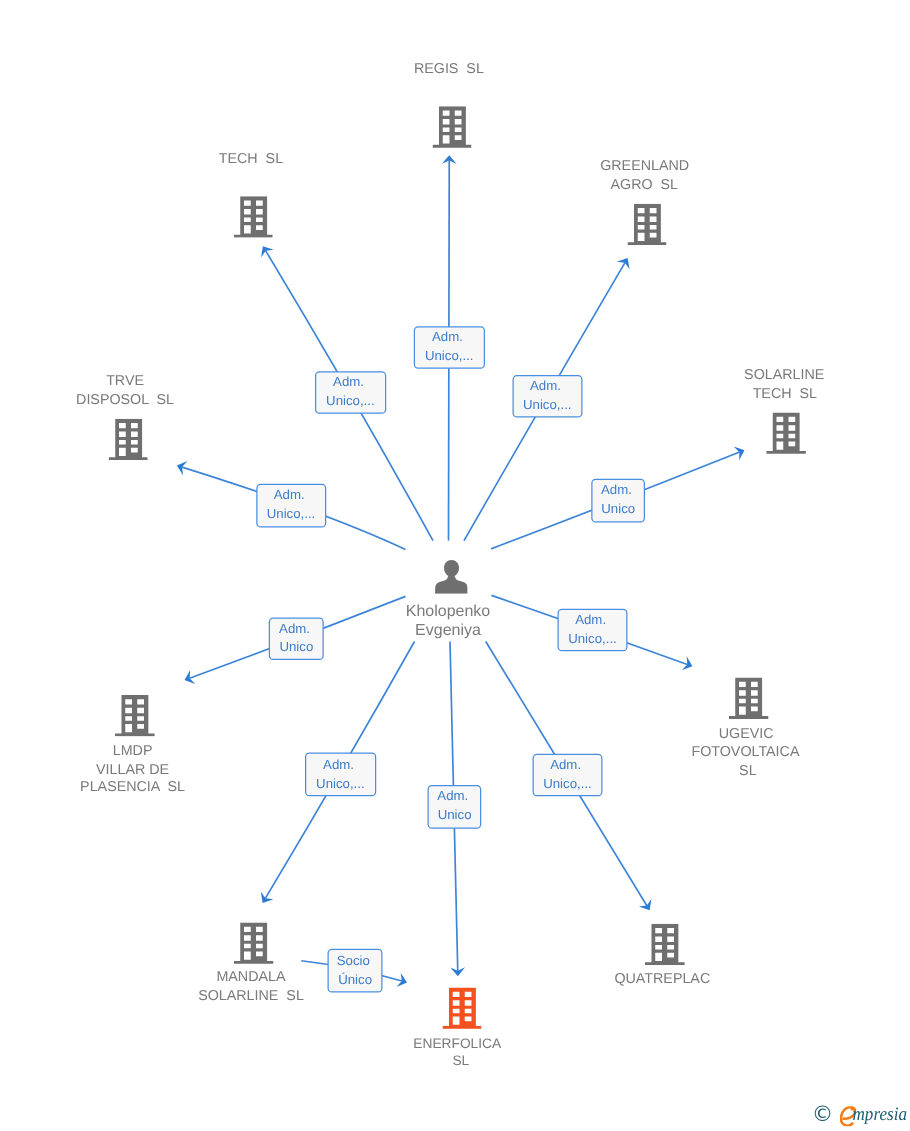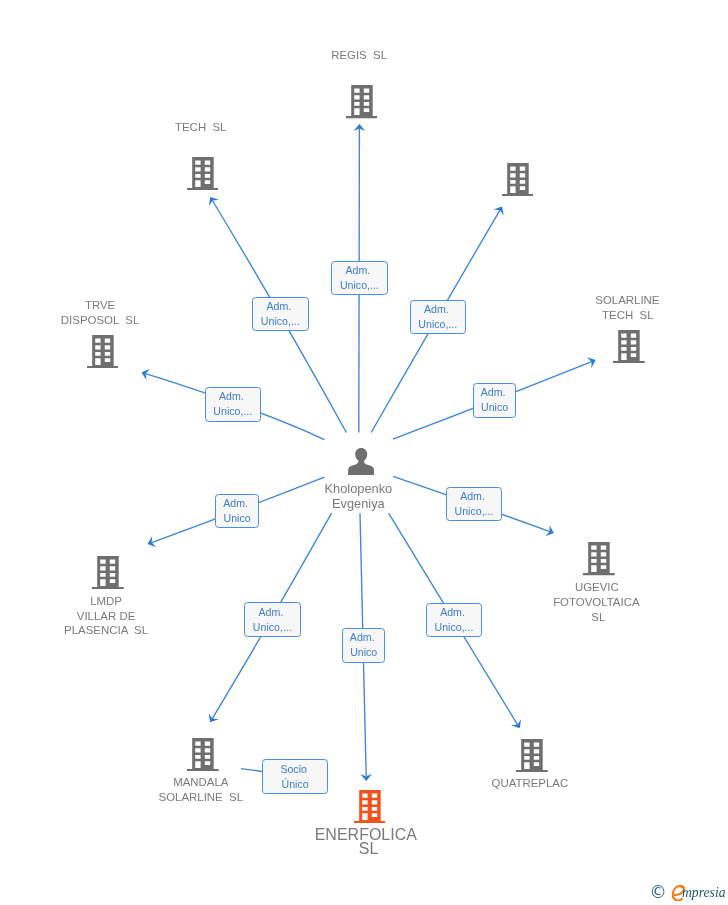--- a/index.html
+++ b/index.html
@@ -10,21 +10,21 @@
   #edges{position:absolute;left:0;top:0;}
   .edge-line{fill:none;stroke:#3d85d8;stroke-width:1.35;}
   .edge-arrow{fill:#2a7ad6;stroke:none;}
   .node{position:absolute;}
   .bsvg,.psvg{display:block;}
   .ic.gray{fill:#6f6f6f;}
   .ic.orange{fill:#f4511e;}
   .pane{fill:#ffffff;}
   .node-label{position:absolute;width:320px;text-align:center;color:#7a7a7a;
               font-size:11.45px;line-height:14.7px;}
-  .node-label.big{font-size:16px;}
+  .node-label.big{font-size:11px;}
   #node-label-kholopenko{font-size:12.8px;}
   .nl{display:block;white-space:pre;}
   .edge-label{position:absolute;box-sizing:border-box;border:1.55px solid #4a8ee2;border-radius:3.5px;
               background:#f7f7f7;color:#3d7cc9;font-size:10.6px;line-height:15px;
               display:flex;flex-direction:column;align-items:center;justify-content:center;}
   .el{display:block;white-space:pre;}
   #watermark{position:absolute;left:650px;top:884px;height:18px;}
   #wm-c{position:absolute;left:-0.6px;top:0.4px;color:#2c6476;font-size:17.2px;line-height:17.2px;
         font-family:"DejaVu Sans",sans-serif;}
   #wm-e{position:absolute;left:21.6px;top:1.2px;line-height:0;}
@@ -101,20 +101,22 @@
    <div class="node-label" style="left:42.50px;top:120.16px;">
       <span class="nl" style="margin-left:-3.50px">TECH  SL</span>
     </div>
    <div class="node" style="left:501.60px;top:163.10px;width:31.70px;height:32.60px;">
       <svg class="bsvg" viewBox="0 0 31.7 33.2" width="31.7" height="33.2">
         <path class="ic gray" d="M5.2 0H26.7V30.9H5.2ZM0 30.9H31.7V33.2H0Z"></path>
         <path class="pane" d="M8.2 3.5H13.6V7.7H8.2ZM17.8 3.5H23.2V7.7H17.8ZM8.2 10.3H13.6V14.6H8.2ZM17.8 10.3H23.2V14.6H17.8ZM8.2 17.1H13.6V20.7H8.2ZM17.8 17.1H23.2V20.7H17.8ZM8.2 23.3H13.6V29.9H8.2ZM17.8 23.3H23.2V27H17.8Z"></path>
       </svg>
     </div>
    <div class="node-label" style="left:357.45px;top:126.46px;">
+      <span class="nl" style="margin-left:-3.40px">GREENLAND</span>
+      <span class="nl" style="margin-left:-4.00px">AGRO  SL</span>
     </div>
    <div class="node" style="left:86.50px;top:335.20px;width:31.70px;height:32.60px;">
       <svg class="bsvg" viewBox="0 0 31.7 33.2" width="31.7" height="33.2">
         <path class="ic gray" d="M5.2 0H26.7V30.9H5.2ZM0 30.9H31.7V33.2H0Z"></path>
         <path class="pane" d="M8.2 3.5H13.6V7.7H8.2ZM17.8 3.5H23.2V7.7H17.8ZM8.2 10.3H13.6V14.6H8.2ZM17.8 10.3H23.2V14.6H17.8ZM8.2 17.1H13.6V20.7H8.2ZM17.8 17.1H23.2V20.7H17.8ZM8.2 23.3H13.6V29.9H8.2ZM17.8 23.3H23.2V27H17.8Z"></path>
       </svg>
     </div>
    <div class="node-label" style="left:-57.65px;top:297.86px;">
       <span class="nl" style="margin-left:-4.60px">TRVE</span>
       <span class="nl" style="margin-left:-4.60px">DISPOSOL  SL</span>
@@ -223,21 +225,21 @@
       <span class="el" style="margin-left:0.00px">Unico,...</span>
     </div>
    <div class="edge-label" style="left:341.90px;top:628.20px;width:43.60px;height:34.60px;">
       <span class="el" style="margin-left:-2.94px">Adm.</span>
       <span class="el" style="margin-left:0.00px">Unico</span>
     </div>
    <div class="edge-label" style="left:425.70px;top:602.60px;width:56.60px;height:34.60px;">
       <span class="el" style="margin-left:-2.94px">Adm.</span>
       <span class="el" style="margin-left:0.00px">Unico,...</span>
     </div>
-   <div class="edge-label" style="left:262.10px;top:759.30px;width:66px;height:34.60px;">
+   <div class="edge-label" style="left:262.10px;top:759.30px;width:44px;height:34.60px;">
       <span class="el" style="margin-left:-2.94px">Socio</span>
       <span class="el" style="margin-left:0.00px">Único</span>
     </div>
   <div id="watermark">
     <span id="wm-c">©</span>
     <span id="wm-e" title="e">
         <svg viewBox="0 0 13.5 16.2" width="13.5" height="16.2" aria-hidden="true">
           <path d="M12.0 3.0C11.3 1.2 9.5 0.45 7.45 0.85C4.55 1.4 1.95 4.15 1.15 7.35C0.3 10.8 1.3 13.8 3.6 15.0C5.7 16.1 8.2 15.5 9.9 13.8" fill="none" stroke="#f57c15" stroke-width="2.05" stroke-linecap="round"></path>
           <path d="M2.7 10.0C5.5 10.25 8.7 9.2 10.6 7.3C12.05 5.8 12.45 4.1 11.7 2.95C11.2 2.2 10.3 1.95 9.4 2.3" fill="none" stroke="#f57c15" stroke-width="2.05" stroke-linecap="round"></path>
         </svg>

